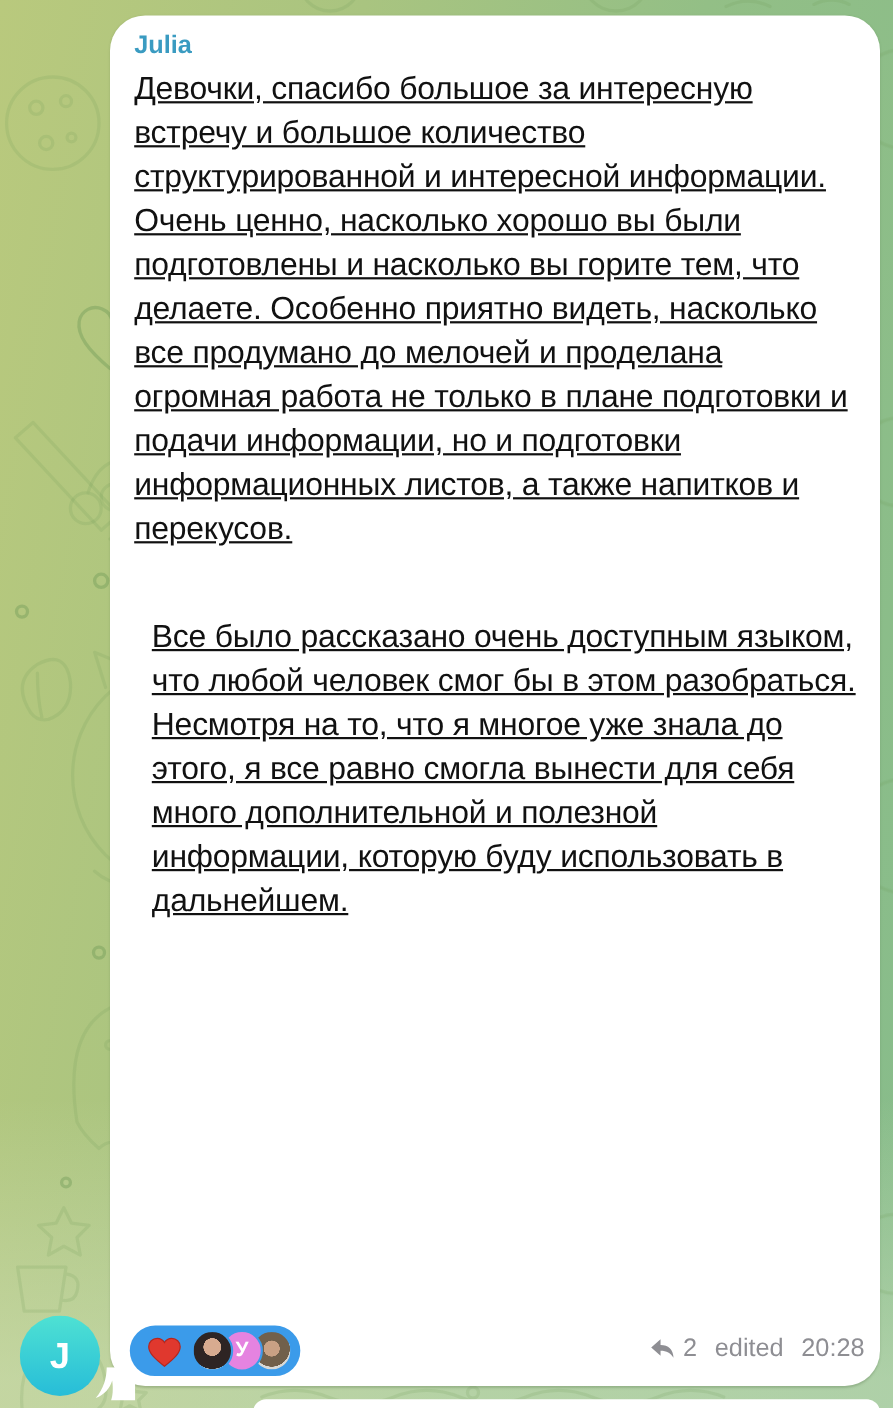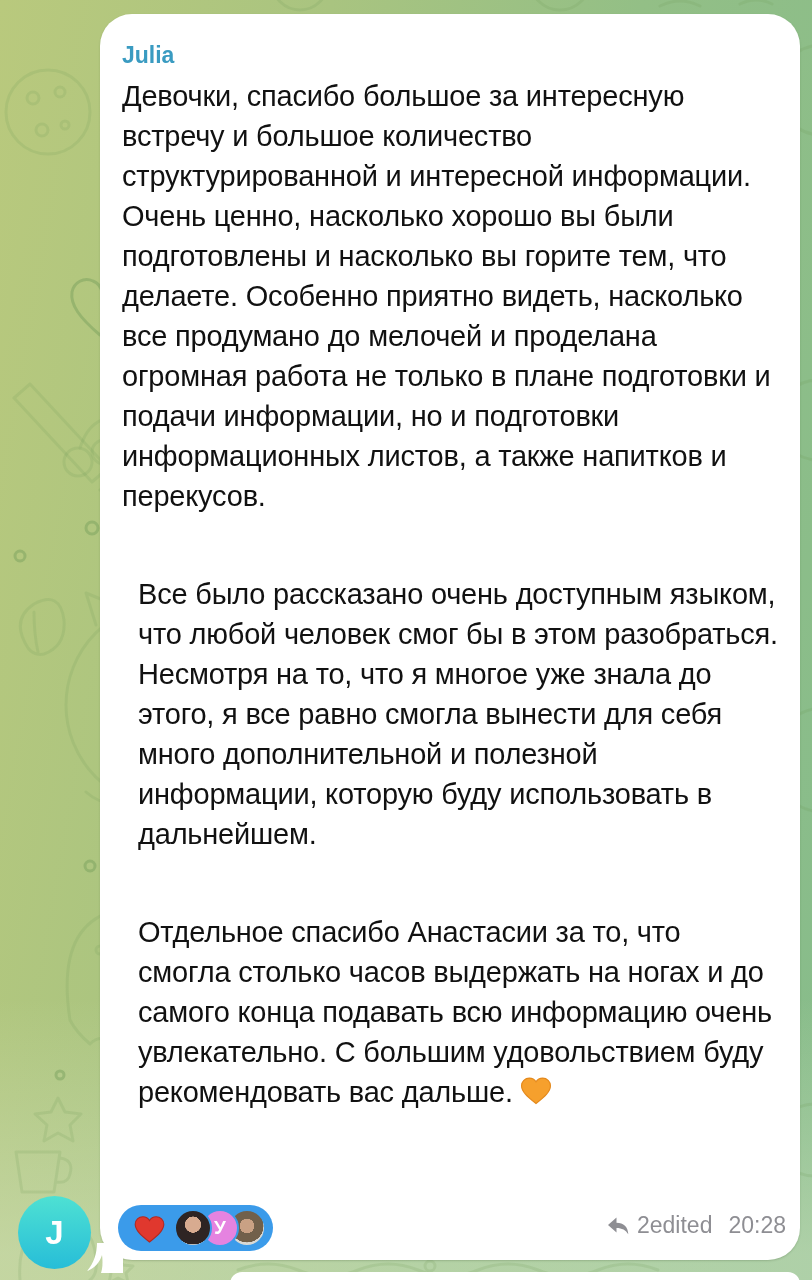--- a/index.html
+++ b/index.html
@@ -15,22 +15,22 @@
 
   
   .bubble{
     position:absolute;left:100px;top:14px;width:700px;height:1246px;
     background:#ffffff;border-radius:32px;
     box-shadow:0 1px 2px rgba(62,90,50,.25);
     box-sizing:border-box;padding:12px 22px 9px 22px;
     display:flex;flex-direction:column;overflow:visible;
   }
   .tail{position:absolute;left:-13px;bottom:-15px;}
-  .sender{font-size:23px;font-weight:bold;color:#3a9bc1;line-height:28px;margin-bottom:7px;margin-top:15px;}
-  .msg-text p{margin:0;font-size:29px;line-height:40px;color:#111;letter-spacing:-0.2px;}
+  .sender{font-size:23px;font-weight:bold;color:#3a9bc1;line-height:28px;margin-bottom:7px;}
+  .msg-text p{margin:0;font-size:29px;line-height:40px;color:#111;letter-spacing:-0.2px;text-decoration:underline;}
   .msg-text p + p{margin-top:58px;margin-left:16px;}
   .inline-emoji{display:inline-block;vertical-align:-4px;margin-left:6px;}
 
   
   .bottom-row{margin-top:auto;display:flex;justify-content:space-between;align-items:center;}
   .reaction-pill{
     display:flex;align-items:center;height:46px;border-radius:23px;
     background:#3b9bea;padding:0 7px 0 15px;margin-left:-4px;
   }
   .reaction-heart{margin-right:8px;display:block;}
@@ -39,21 +39,21 @@
     width:38px;height:38px;border-radius:50%;border:2px solid #3b9bea;
     box-sizing:border-box;display:flex;align-items:center;justify-content:center;
   }
   .reactor + .reactor{margin-left:-11px;}
   .reactor.r1{background:radial-gradient(circle at 50% 40%, #d8ab90 0 30%, #2e2423 31% 74%, #c6c3bf 75%);z-index:3;}
   .reactor.r2{background:#e583e0;z-index:2;color:#fff;font-size:19px;font-weight:bold;}
   .reactor.r3{background:radial-gradient(circle at 50% 44%, #c9a184 0 28%, #71604b 29% 64%, #d9d9d5 65%);z-index:1;}
   .meta{display:flex;align-items:center;color:#8e8e93;font-size:23px;margin-right:-8px;margin-bottom:6px;}
   .meta .reply-group{display:flex;align-items:center;}
   .meta .reply-count{margin:0 0 0 7px;}
-  .meta .edited{}
+  .meta .edited{margin-left:16px;}
   .meta .time{margin-left:16px;}
   .reply-arrow{display:block;}
 
   
   .avatar{
     position:absolute;left:18px;top:1196px;width:73px;height:73px;border-radius:50%;
     background:linear-gradient(180deg,#4ee1d3,#27bdd8);
     display:flex;align-items:center;justify-content:center;
     color:#fff;font-size:33px;font-weight:bold;
   }
@@ -136,23 +136,20 @@
   <div class="bubble">
     <svg class="tail" width="36" height="32" viewBox="0 0 36 32">
         <path fill="#ffffff" d="M36 0 L36 30 L14 30 C 15.5 26 16 19 15 12 C 13 19 8 25 0 28 C 7 20 10 10 10 0 Z"></path>
       </svg>
 
     <div class="sender">Julia</div>
 
     <div class="msg-text">
       <p><span>Девочки, спасибо большое за интересную встречу и большое количество структурированной и интересной информации. Очень ценно, насколько хорошо вы были подготовлены и насколько вы горите тем, что делаете. Особенно приятно видеть, насколько все продумано до мелочей и проделана огромная работа не только в плане подготовки и подачи информации, но и подготовки информационных листов, а также напитков и перекусов.</span></p>
       <p><span>Все было рассказано очень доступным языком, что любой человек смог бы в этом разобраться. Несмотря на то, что я многое уже знала до этого, я все равно смогла вынести для себя много дополнительной и полезной информации, которую буду использовать в дальнейшем.</span></p>
-      <p><span>Отдельное спасибо Анастасии за то, что смогла столько часов выдержать на ногах и до самого конца подавать всю информацию очень увлекательно. С большим удовольствием буду рекомендовать вас дальше.</span><svg class="inline-emoji" width="34" height="32" viewBox="0 0 24 22">
-            <path fill="#f6a02d" stroke="#e4891c" stroke-width="0.8" d="M12 20.5 C 5.6 15.5 1.8 12 1.8 8 C 1.8 5 4.3 2.6 7.3 2.6 C 9.3 2.6 11.1 3.7 12 5.2 C 12.9 3.7 14.7 2.6 16.7 2.6 C 19.7 2.6 22.2 5 22.2 8 C 22.2 12 18.4 15.5 12 20.5 Z"></path>
-          </svg></p>
     </div>
 
     <div class="bottom-row">
       <div class="reaction-pill">
         <svg class="reaction-heart" width="33" height="31" viewBox="0 0 24 22">
             <path fill="#e0382e" stroke="#b3271f" stroke-width="0.8" d="M12 20.8 C 5.4 15.6 1.6 12 1.6 7.9 C 1.6 4.9 4.1 2.4 7.2 2.4 C 9.2 2.4 11.1 3.6 12 5.2 C 12.9 3.6 14.8 2.4 16.8 2.4 C 19.9 2.4 22.4 4.9 22.4 7.9 C 22.4 12 18.6 15.6 12 20.8 Z"></path>
           </svg>
         <div class="reactors">
           <div class="reactor r1"></div>
           <div class="reactor r2">

